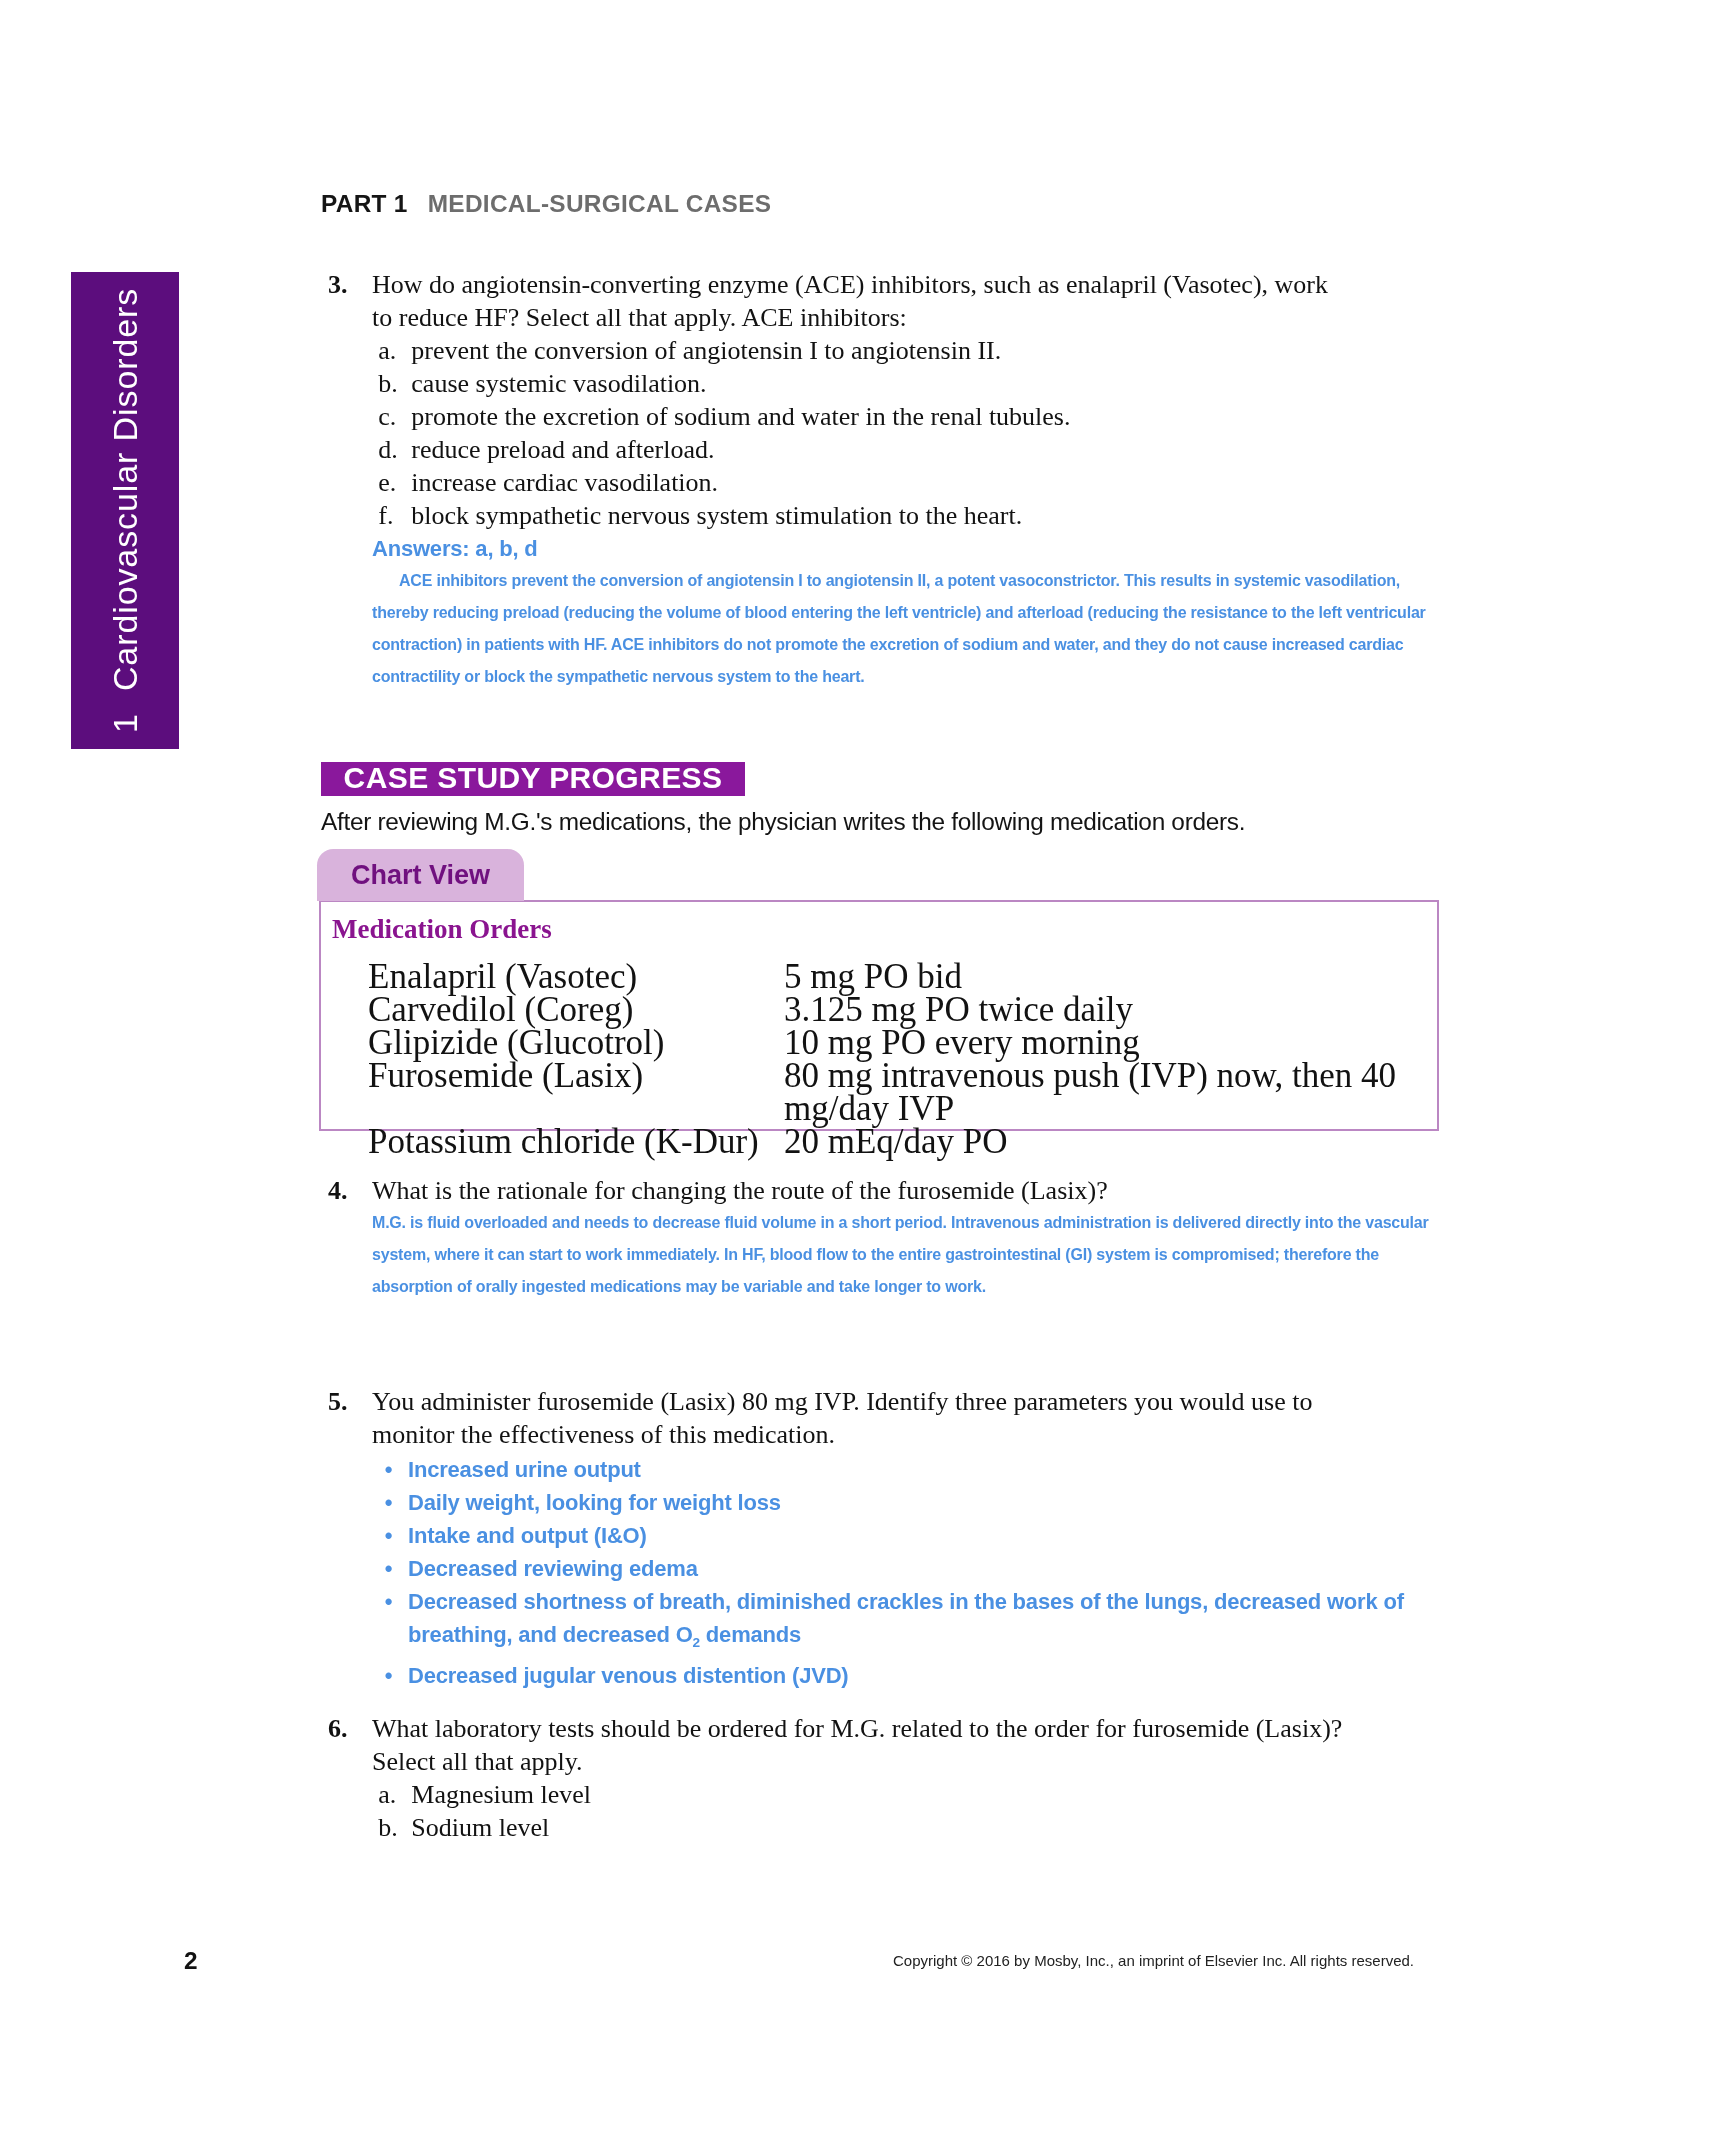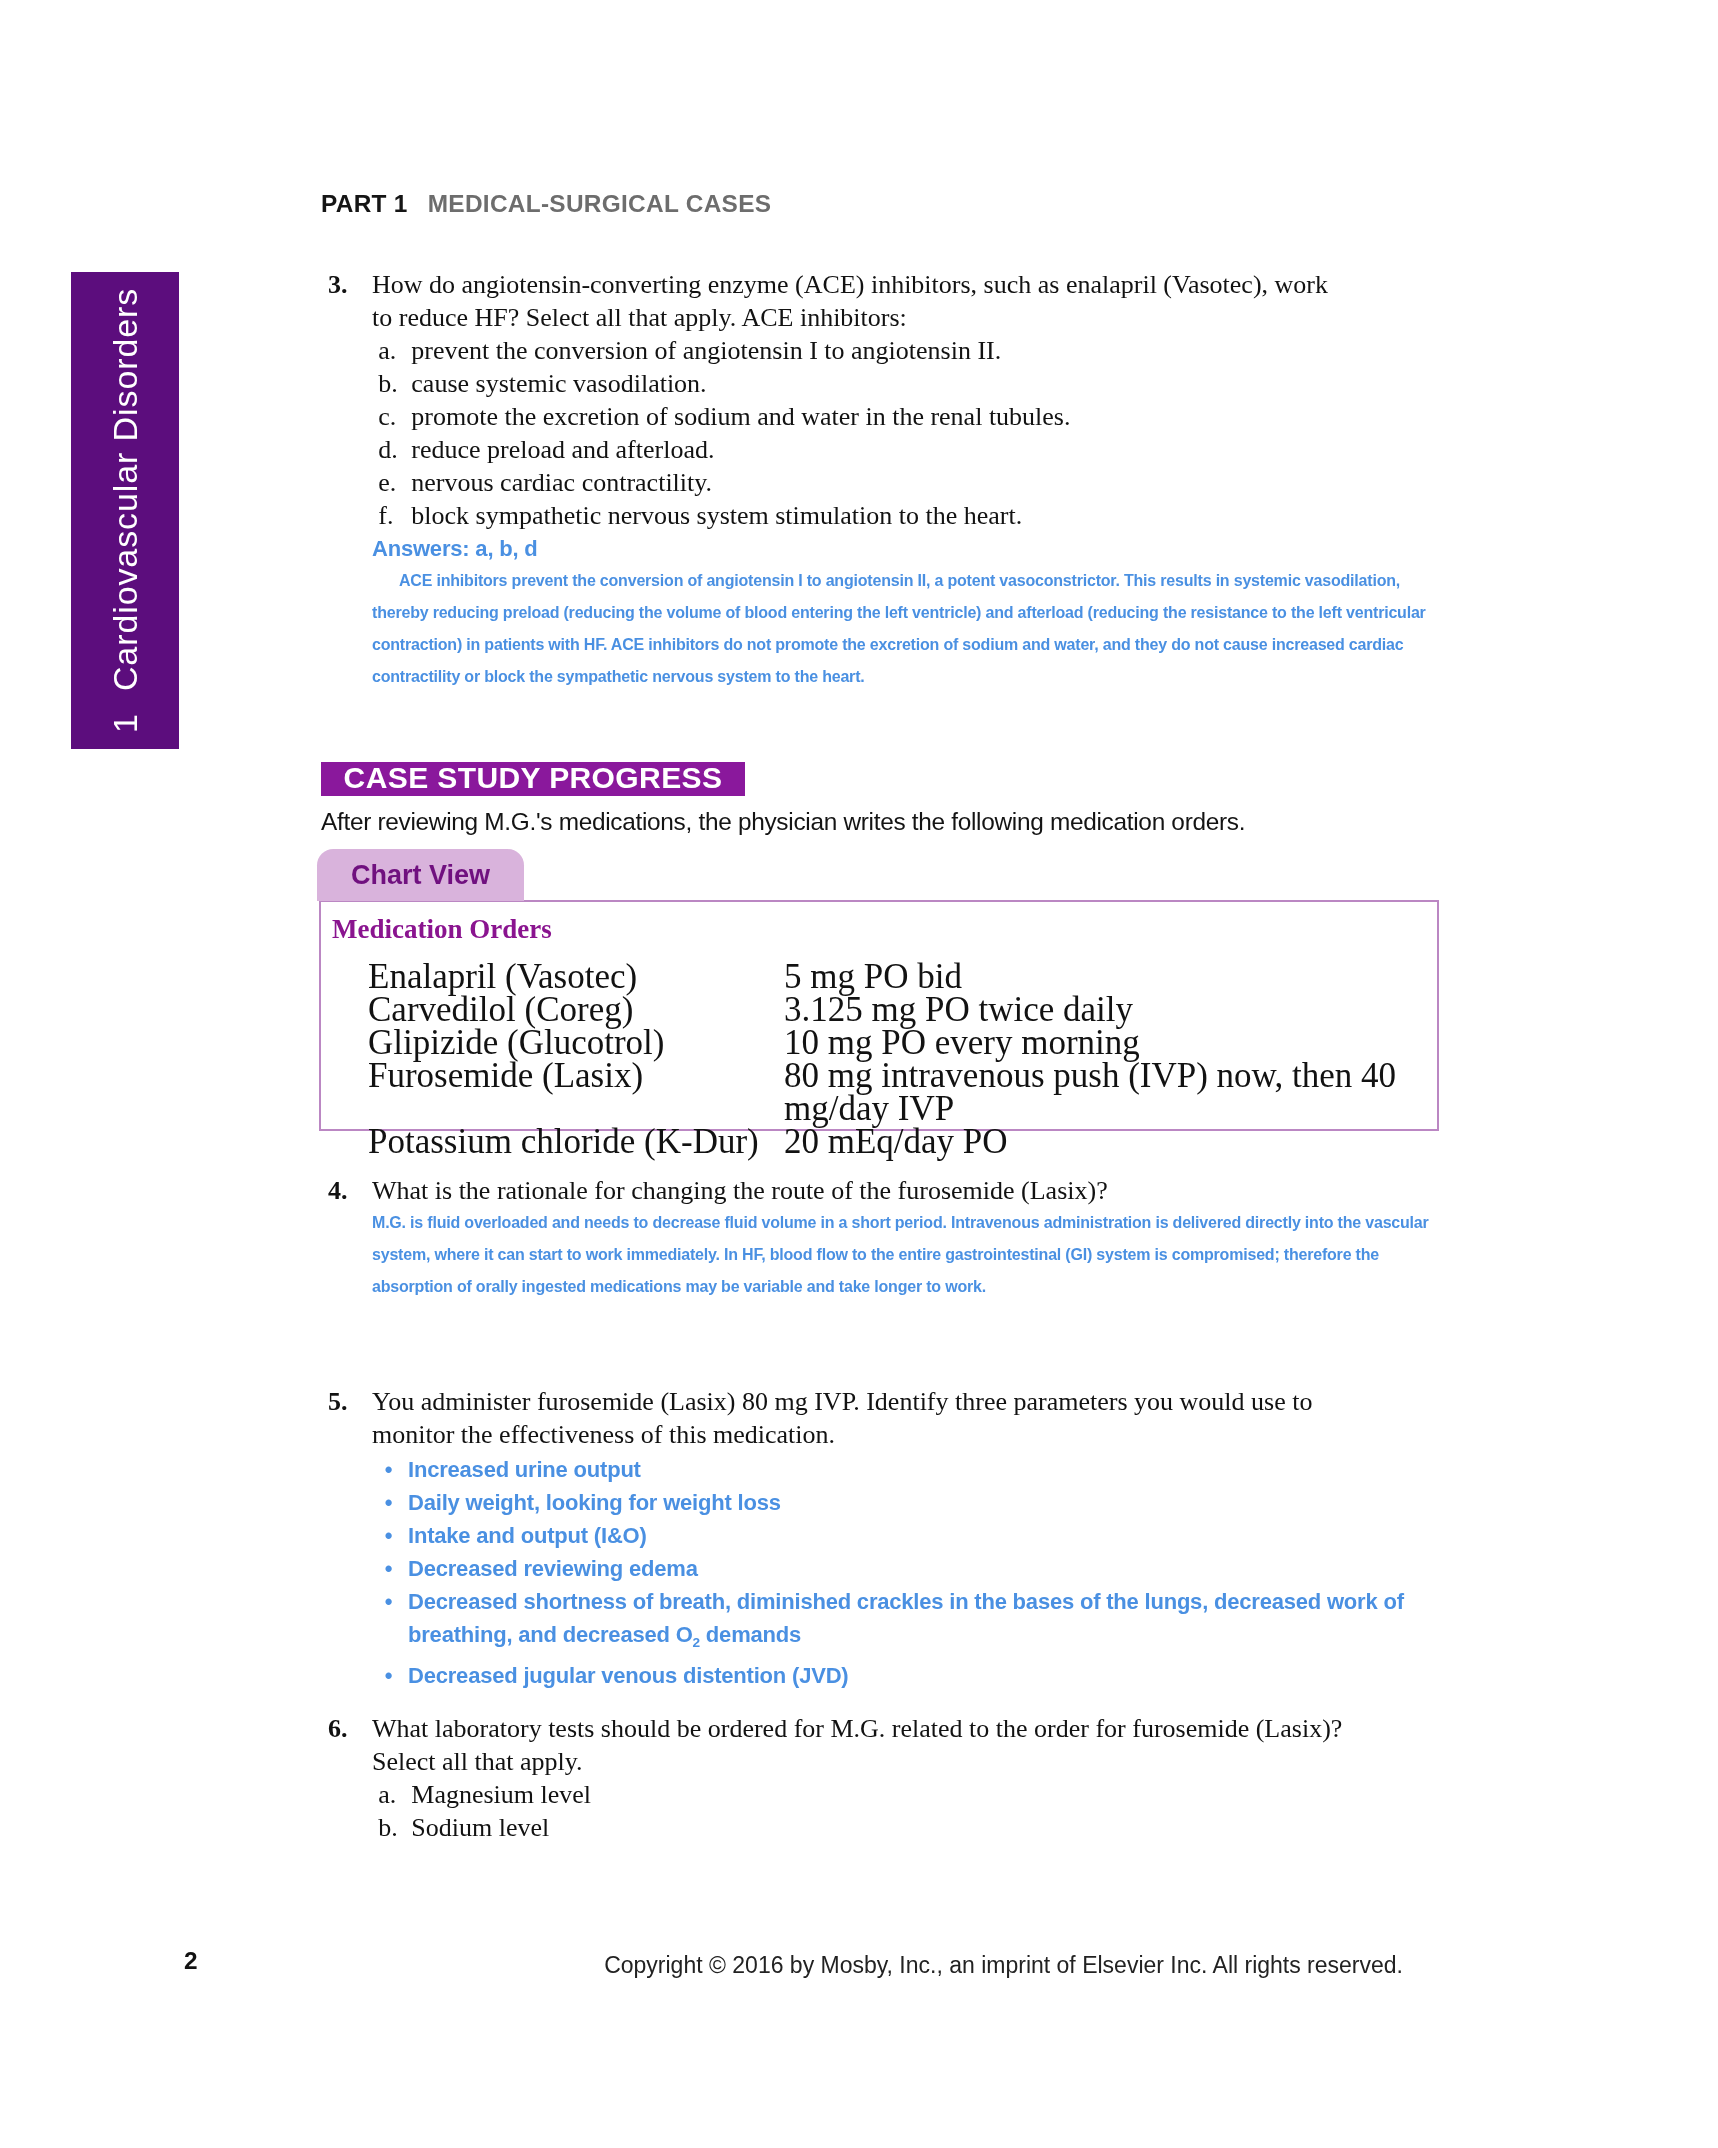--- a/index.html
+++ b/index.html
@@ -85,22 +85,22 @@
   }
   .orders-table { margin:13px 0 0 47px; font-size:35px; line-height:33px; }
   .order-row { display:grid; grid-template-columns:416px 1fr; }
 
   
   .footer-page {
     position:absolute; left:184px; top:1947px;
     font-family:"Liberation Sans", sans-serif; font-weight:700; font-size:24.4px;
   }
   .footer-copy {
-    position:absolute; right:316px; top:1952px; color:#222222;
-    font-family:"Liberation Sans", sans-serif; font-size:23px;
+    position:absolute; right:305px; top:1952px; color:#222222;
+    font-family:"Liberation Sans", sans-serif; font-size:15px;
   }
 
   #q3 { left:328px; top:268px; width:1140px; }
   #q4 { left:328px; top:1174px; width:1158px; }
   #q5 { left:328px; top:1385px; width:1158px; }
   #q6 { left:328px; top:1712px; width:1158px; }
 </style>
 </head>
 <body>
 
@@ -120,21 +120,21 @@
   <div class="question" id="q3">
     <div class="qnum">3.</div>
     <div>
       <div class="qline">How do angiotensin-converting enzyme (ACE) inhibitors, such as enalapril (Vasotec), work</div>
       <div class="qline">to reduce HF? Select all that apply. ACE inhibitors:</div>
       <ul class="opts">
         <li><span class="opt-letter">a.</span><span>prevent the conversion of angiotensin I to angiotensin II.</span></li>
         <li><span class="opt-letter">b.</span><span>cause systemic vasodilation.</span></li>
         <li><span class="opt-letter">c.</span><span>promote the excretion of sodium and water in the renal tubules.</span></li>
         <li><span class="opt-letter">d.</span><span>reduce preload and afterload.</span></li>
-        <li><span class="opt-letter">e.</span><span>nervous cardiac contractility.</span></li>
+        <li><span class="opt-letter">e.</span><span>increase cardiac vasodilation.</span></li>
         <li><span class="opt-letter">f.</span><span>block sympathetic nervous system stimulation to the heart.</span></li>
       </ul>
       <div class="blue answer-label">Answers: a, b, d</div>
       <p class="blue answer-para indent-first">ACE inhibitors prevent the conversion of angiotensin I to angiotensin II, a potent vasoconstrictor. This results in systemic vasodilation, thereby reducing preload (reducing the volume of blood entering the left ventricle) and afterload (reducing the resistance to the left ventricular contraction) in patients with HF. ACE inhibitors do not promote the excretion of sodium and water, and they do not cause increased cardiac contractility or block the sympathetic nervous system to the heart.</p>
     </div>
   </div>
 
   <div class="badge">CASE STUDY PROGRESS</div>
   <div class="intro">After reviewing M.G.'s medications, the physician writes the following medication orders.</div>
 

